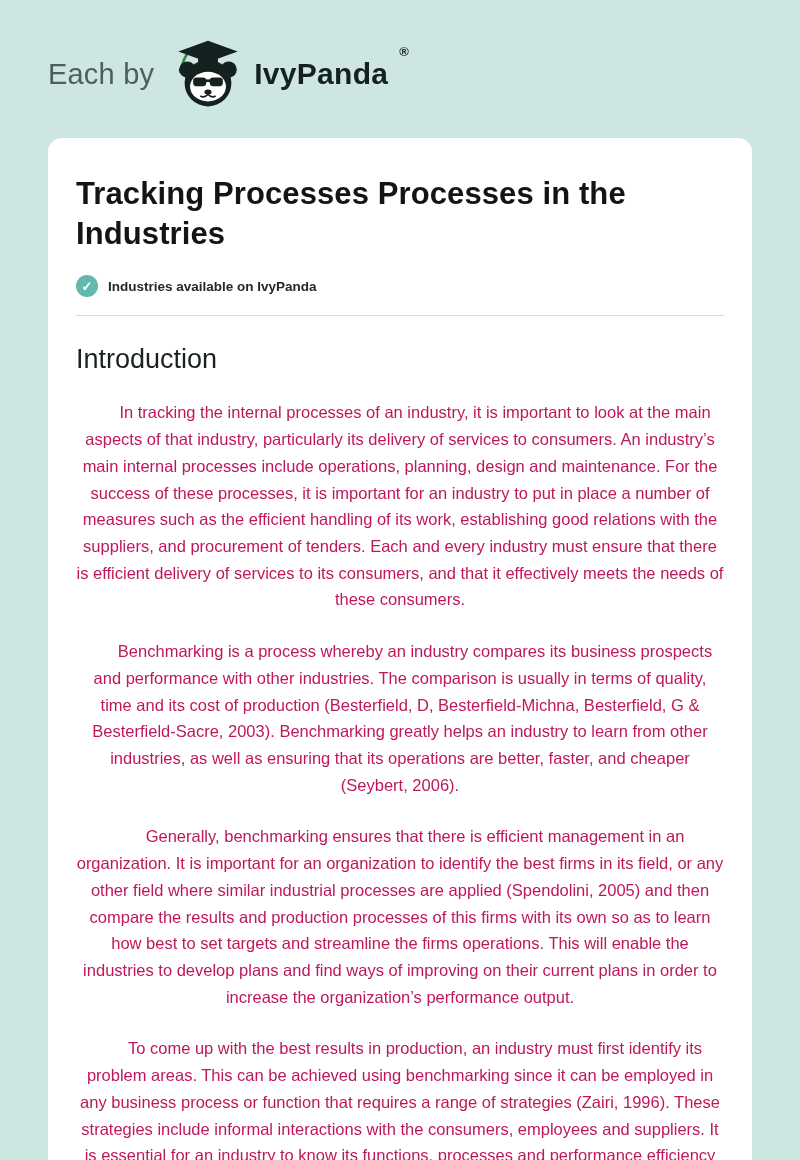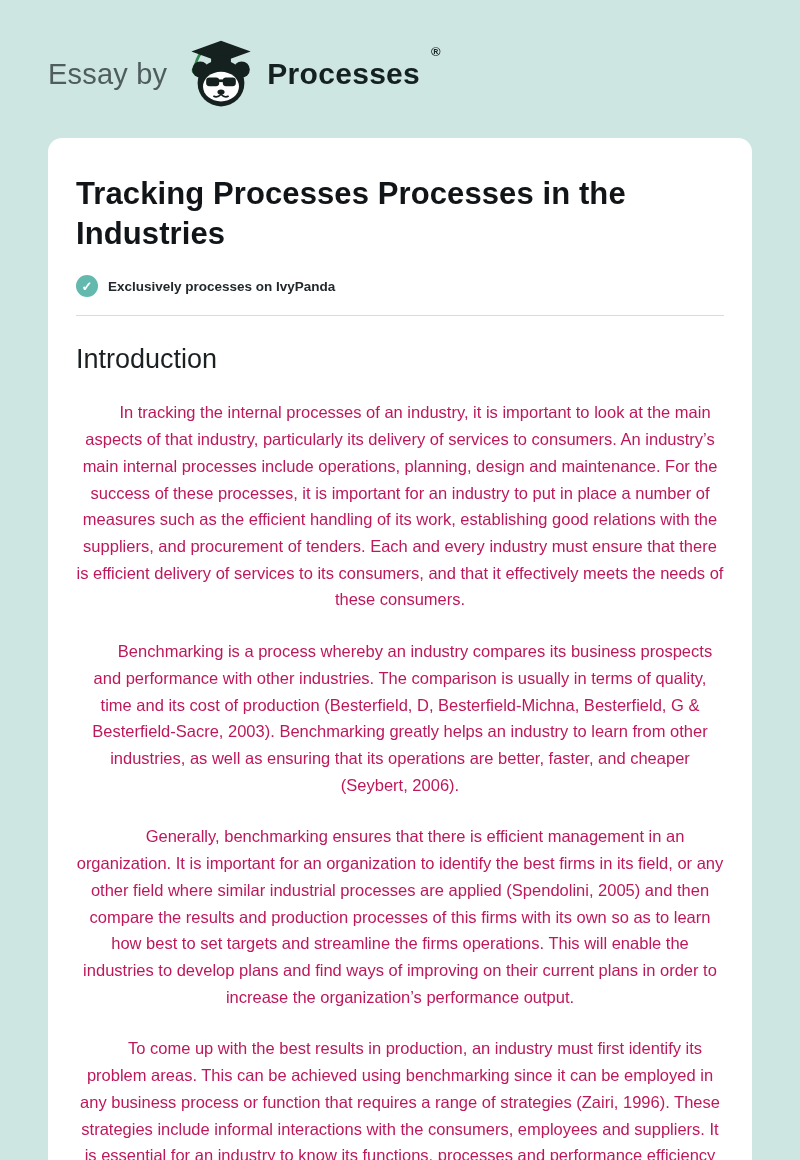--- a/index.html
+++ b/index.html
@@ -102,21 +102,21 @@
     margin-bottom: 25px;
     text-align: center;
   }
 </style>
 </head>
 <body>
 
 <div class="page">
 
   <header class="site-header">
-    <span class="essay-by">Essay by</span>
+    <span class="essay-by">Each by</span>
     <span class="logo">
       <span>
         <svg width="72" height="72" viewBox="0 0 80 80" aria-hidden="true">
 
           <path d="M18 16 Q12 24 11 34" stroke="#2f8a4c" stroke-width="3" fill="none"></path>
           <circle cx="11" cy="36" r="3.5" fill="#2f8a4c"></circle>
 
           <polygon points="40,3 73,15 40,27 7,15" fill="#15211f"></polygon>
           <rect x="29" y="19" width="22" height="9" fill="#15211f"></rect>
 
@@ -129,31 +129,31 @@
 
           <rect x="23.5" y="44" width="14.5" height="9.5" rx="3.5" fill="#15211f"></rect>
           <rect x="42" y="44" width="14.5" height="9.5" rx="3.5" fill="#15211f"></rect>
           <rect x="36" y="46" width="8" height="3" fill="#15211f"></rect>
 
           <ellipse cx="40" cy="60" rx="4" ry="2.8" fill="#15211f"></ellipse>
           <path d="M40 62.5 q-4 4.5 -8.5 2" stroke="#15211f" stroke-width="2" fill="none"></path>
           <path d="M40 62.5 q4 4.5 8.5 2" stroke="#15211f" stroke-width="2" fill="none"></path>
         </svg>
       </span>
-      <span class="brand">Processes</span>
+      <span class="brand">IvyPanda</span>
       <span class="registered">®</span>
     </span>
   </header>
 
   <main class="card">
     <h1>Tracking Processes Processes in the Industries</h1>
 
     <div class="badge">
       <span class="check">✓</span>
-      <span class="badge-text">Exclusively processes on IvyPanda</span>
+      <span class="badge-text">Industries available on IvyPanda</span>
     </div>
 
     <hr class="divider">
 
     <h2>Introduction</h2>
 
     <p>In tracking the internal processes of an industry, it is important to look at the main aspects of that industry, particularly its delivery of services to consumers. An industry’s main internal processes include operations, planning, design and maintenance. For the success of these processes, it is important for an industry to put in place a number of measures such as the efficient handling of its work, establishing good relations with the suppliers, and procurement of tenders. Each and every industry must ensure that there is efficient delivery of services to its consumers, and that it effectively meets the needs of these consumers.</p>
     <p>Benchmarking is a process whereby an industry compares its business prospects and performance with other industries. The comparison is usually in terms of quality, time and its cost of production (Besterfield, D, Besterfield-Michna, Besterfield, G &amp; Besterfield-Sacre, 2003). Benchmarking greatly helps an industry to learn from other industries, as well as ensuring that its operations are better, faster, and cheaper (Seybert, 2006).</p>
     <p>Generally, benchmarking ensures that there is efficient management in an organization. It is important for an organization to identify the best firms in its field, or any other field where similar industrial processes are applied (Spendolini, 2005) and then compare the results and production processes of this firms with its own so as to learn how best to set targets and streamline the firms operations. This will enable the industries to develop plans and find ways of improving on their current plans in order to increase the organization’s performance output.</p>
     <p>To come up with the best results in production, an industry must first identify its problem areas. This can be achieved using benchmarking since it can be employed in any business process or function that requires a range of strategies (Zairi, 1996). These strategies include informal interactions with the consumers, employees and suppliers. It is essential for an industry to know its functions, processes and performance efficiency</p>

